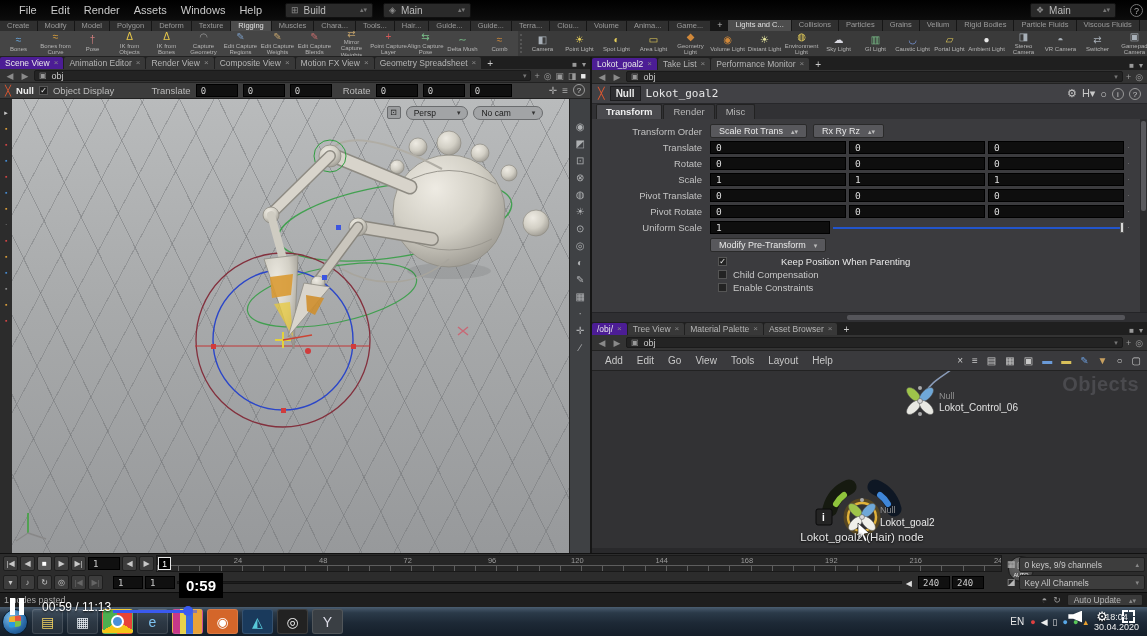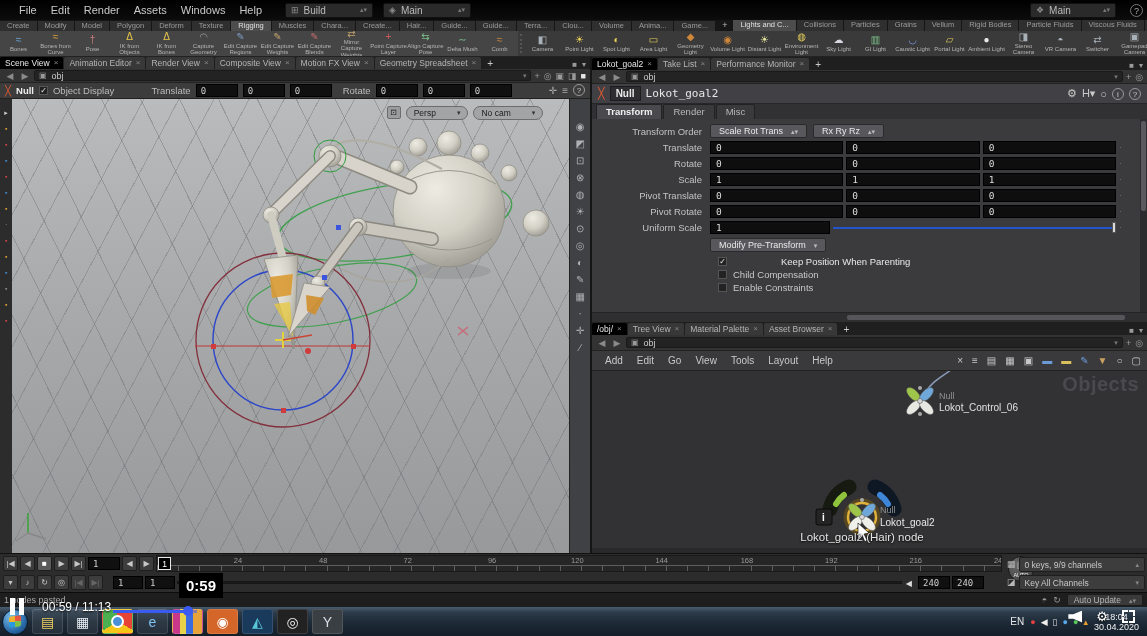--- a/index.html
+++ b/index.html
@@ -24,21 +24,21 @@
   #shelf-tools{left:0;top:31px;width:1147px;height:26px;background:#3a3a3a;display:flex;align-items:stretch;overflow:hidden;border-bottom:1px solid #222;}
   #shelf-tools .grp{display:flex;}
   #shelf-tools .grp.hl{background:#454545;}
   .tool{width:37px;flex:0 0 auto;display:flex;flex-direction:column;align-items:center;justify-content:center;overflow:hidden;}
   .tool .tico{font-size:10px;line-height:10px;height:11px;}
   .tool .tlab{font-size:6px;line-height:6.5px;color:#b5b5b5;text-align:center;white-space:normal;width:37px;}
   .shelf-sep{width:8px;border-left:2px dotted #555;margin:3px 2px;}
   
   .panetabs{height:13px;background:#1f1f1f;display:flex;align-items:flex-end;overflow:hidden;}
   .ptab{flex:0 0 auto;background:#383838;color:#b5b5b5;font-size:8.5px;line-height:12px;padding:0 5px;margin-right:1px;display:flex;gap:4px;align-items:center;border-radius:2px 2px 0 0;white-space:nowrap;}
-  .ptab.active{background:#000000;color:#e8e8e8;}
+  .ptab.active{background:#4c1d95;color:#e8e8e8;}
   .ptab .x{color:#888;font-size:8px;}
   .ptab-plus{color:#ccc;font-size:10px;padding:0 5px;}
   .pane-corner{margin-left:auto;color:#999;font-size:8px;padding-right:4px;display:flex;gap:5px;}
   
   .pathrow{height:14px;background:#333;display:flex;align-items:center;gap:3px;padding:0 4px;border-bottom:1px solid #222;}
   .navarrow{color:#8a8a8a;font-size:9px;width:12px;text-align:center;}
   .crumbbox{flex:1;background:#232323;border:1px solid #1a1a1a;height:11px;display:flex;align-items:center;gap:5px;padding:0 4px;border-radius:2px;color:#ccc;font-size:9px;}
   .crumbbox .cube{color:#999;font-size:8px;}
   .crumbbox .dd{margin-left:auto;color:#777;font-size:7px;}
   .pr-icons{display:flex;gap:4px;color:#9a9a9a;font-size:9px;}
@@ -70,21 +70,21 @@
   #param-header{height:20px;background:#414145;display:flex;align-items:center;gap:5px;padding:0 6px;border-bottom:1px solid #27272a;}
   #param-header .nullico{color:#e05830;font-size:11px;}
   #param-header .typebadge{background:#2e2e31;border:1px solid #1c1c1e;color:#e8e8e8;font-weight:bold;font-size:10px;padding:1px 5px;}
   #param-header .nodename{color:#e8e8e8;font-family:"DejaVu Sans Mono",monospace;font-size:11px;flex:1;}
   .hicon{color:#c8c8c8;font-size:11px;}
   .circ{width:12px;height:12px;border:1px solid #999;border-radius:50%;font-size:8px;text-align:center;line-height:11px;color:#ccc;}
   #param-tabs{height:15px;background:#313134;display:flex;align-items:flex-end;padding-left:4px;gap:1px;}
   .parmtab{background:#3a3a3d;color:#b8b8b8;font-size:9.5px;line-height:14px;padding:0 9px;border:1px solid #222;border-bottom:none;border-radius:2px 2px 0 0;}
   .parmtab.active{background:#4a4a4e;color:#f0f0f0;font-weight:bold;}
   #param-body{flex:0 0 193px;background:#3b3b3e;padding-top:4px;position:relative;overflow:hidden;}
-  .prow{display:flex;align-items:center;height:16px;padding-right:18px;}
+  .prow{display:flex;align-items:center;height:16px;padding-right:10px;}
   .plabel{width:118px;text-align:right;padding-right:8px;color:#c2c2c2;font-size:9.5px;flex:0 0 auto;}
   .pfield{flex:1;background:#0e0e0e;border:1px solid #000;color:#ddd;font-family:"DejaVu Sans Mono",monospace;font-size:9.5px;height:13px;line-height:12px;padding:0 5px;margin-right:3px;}
   .plad{width:10px;color:#8a8a8a;font-size:8px;flex:0 0 auto;}
   .dropbtn{background:#58585c;border:1px solid #2a2a2a;color:#e8e8e8;font-size:9px;height:14px;line-height:13px;padding:0 8px;border-radius:2px;display:inline-flex;align-items:center;gap:8px;}
   .dropbtn .dd{font-size:7px;color:#bbb;}
   #uniform-slider{flex:1;height:13px;position:relative;margin-right:3px;}
   #uniform-slider .track{position:absolute;left:0;right:0;top:6px;height:2px;background:#2255cc;}
   #uniform-slider .handle{position:absolute;right:0;top:1px;width:4px;height:11px;background:#d8d8d8;border:1px solid #555;}
   .pcheckrow{display:flex;align-items:center;height:13px;margin-left:126px;gap:6px;}
   .pcheck{width:9px;height:9px;background:#232323;border:1px solid #555;color:#f0f0f0;font-size:8px;line-height:8px;text-align:center;}
@@ -201,21 +201,21 @@
 
     <span class="sh-tab">Create</span>
         <span class="sh-tab">Modify</span>
         <span class="sh-tab">Model</span>
         <span class="sh-tab">Polygon</span>
         <span class="sh-tab">Deform</span>
         <span class="sh-tab">Texture</span>
         <span class="sh-tab active">Rigging</span>
         <span class="sh-tab">Muscles</span>
         <span class="sh-tab">Chara...</span>
-        <span class="sh-tab">Create...</span>
+        <span class="sh-tab">Tools...</span>
         <span class="sh-tab">Hair...</span>
         <span class="sh-tab">Guide...</span>
         <span class="sh-tab">Guide...</span>
         <span class="sh-tab">Terra...</span>
         <span class="sh-tab">Clou...</span>
         <span class="sh-tab">Volume</span>
         <span class="sh-tab">Anima...</span>
         <span class="sh-tab">Game...</span>
       </div>
     <span class="sh-plus">+ ▾</span>

